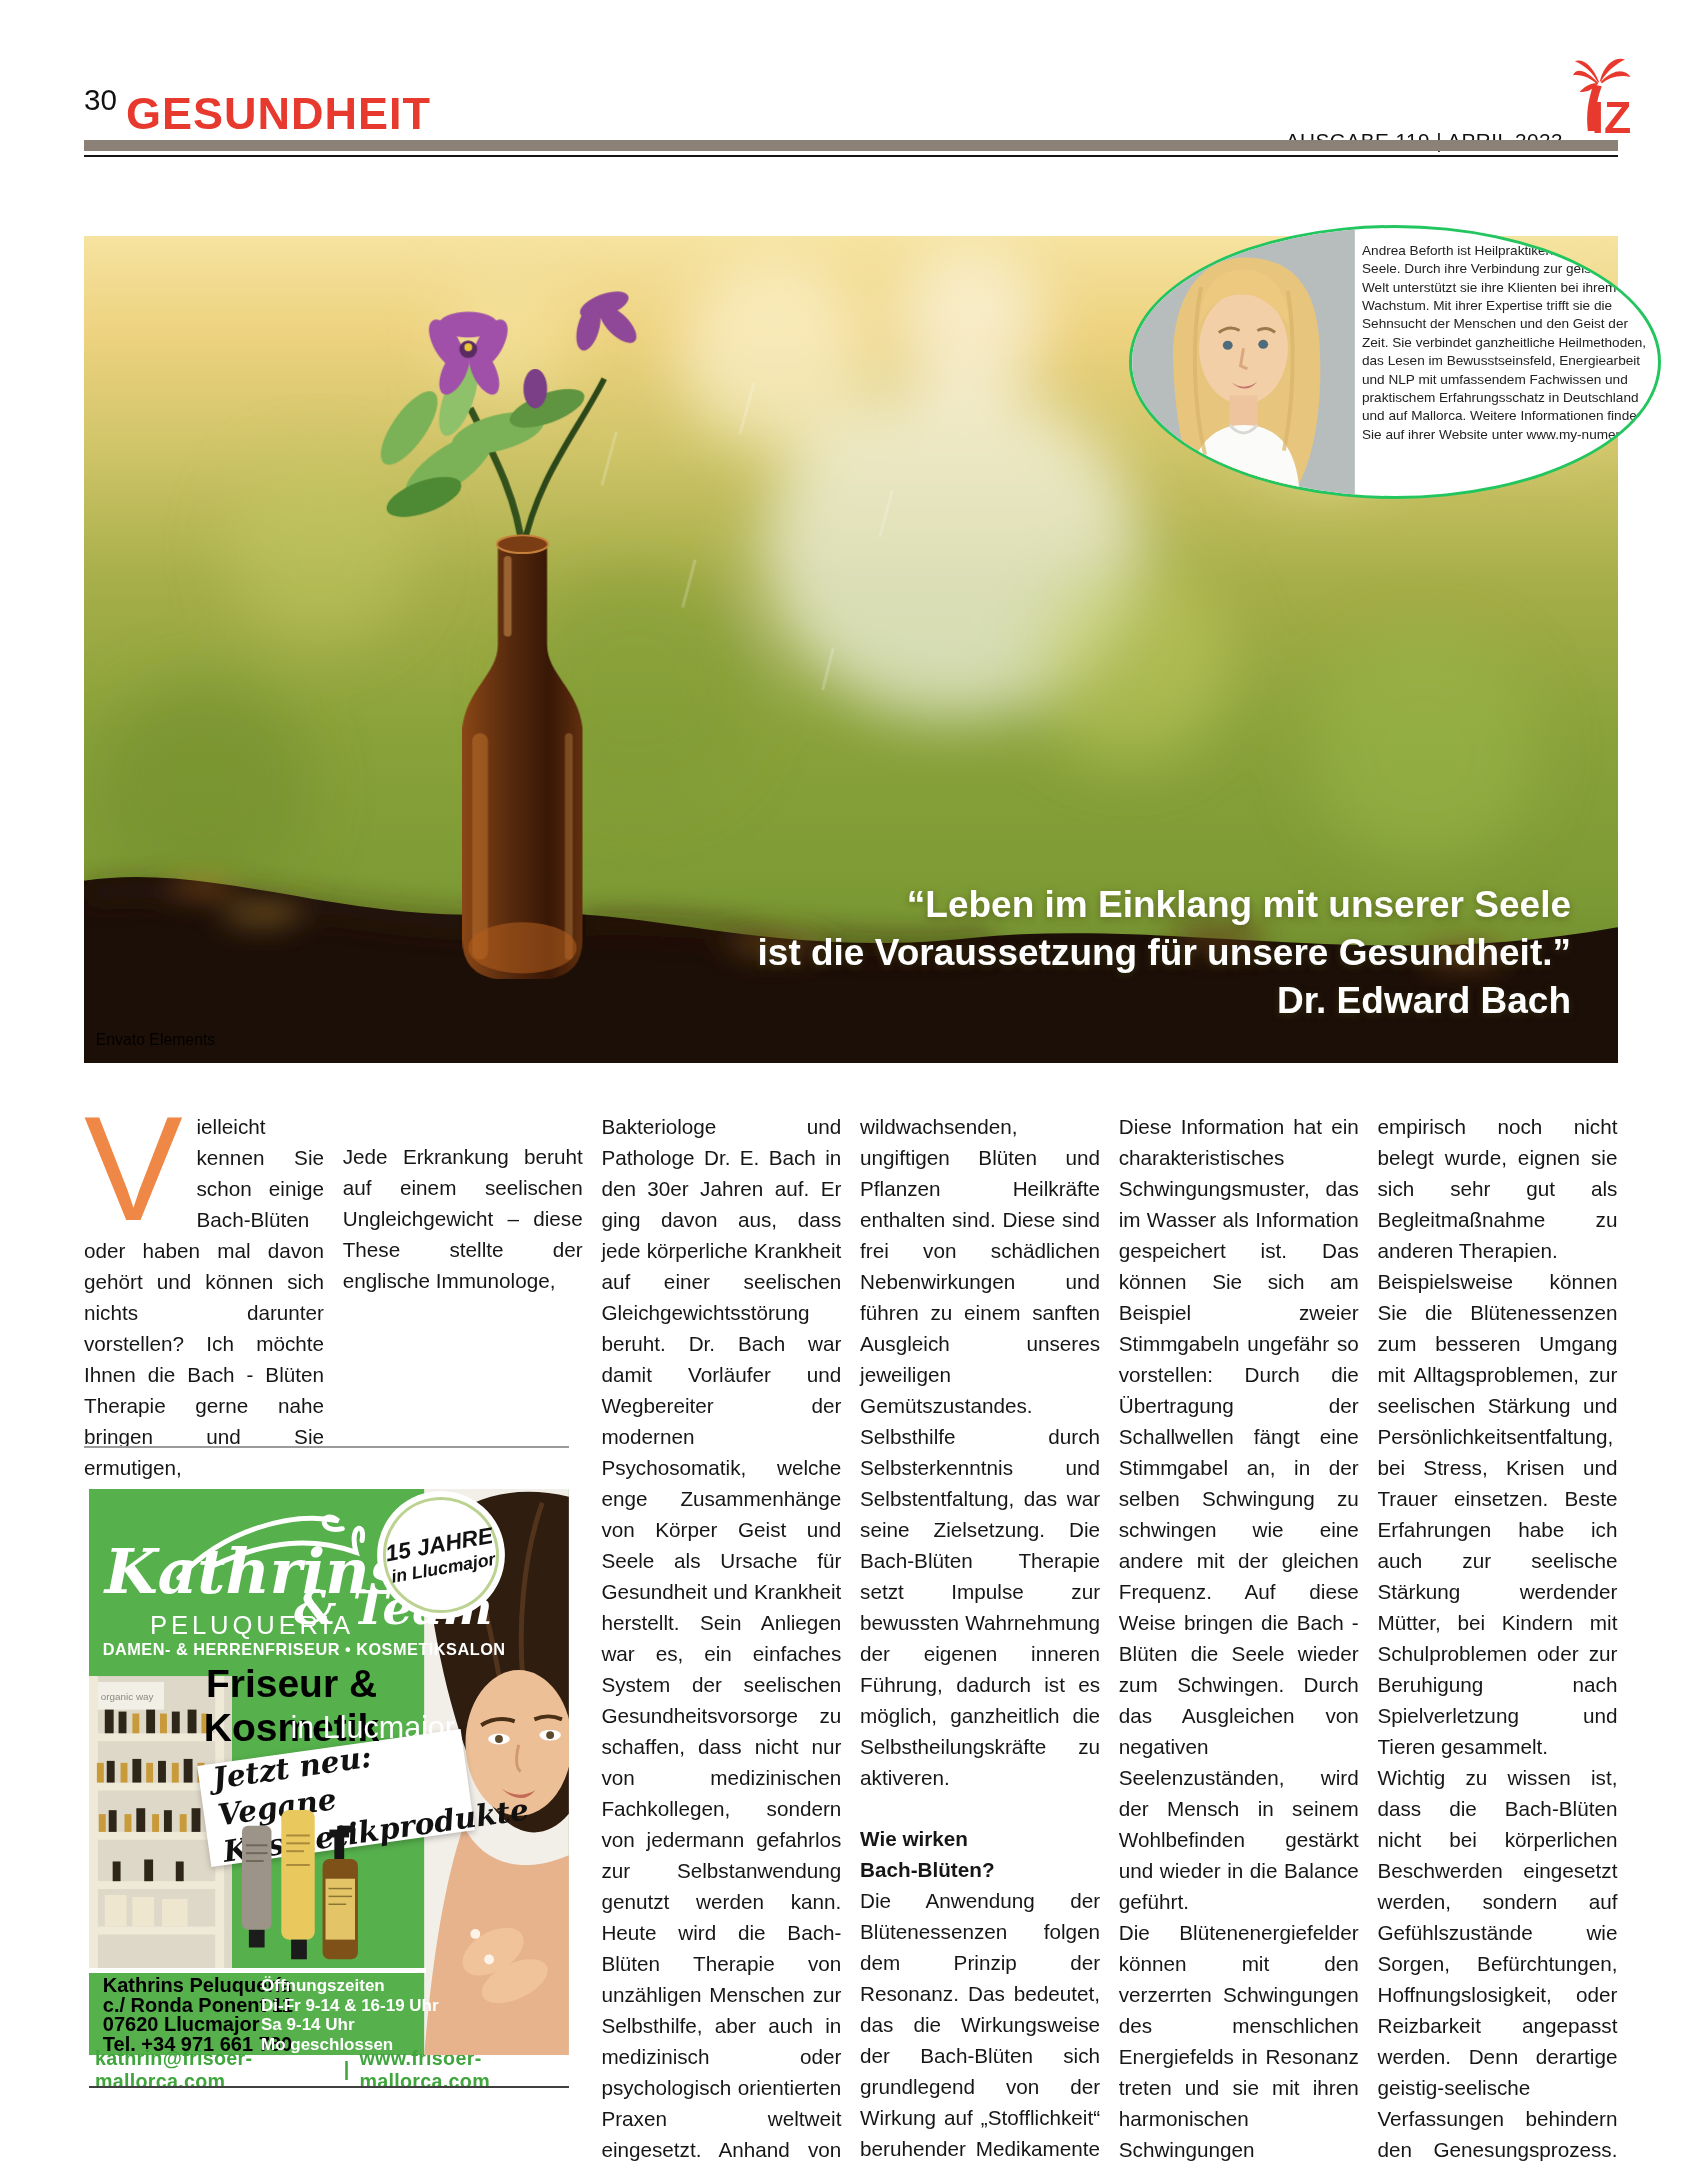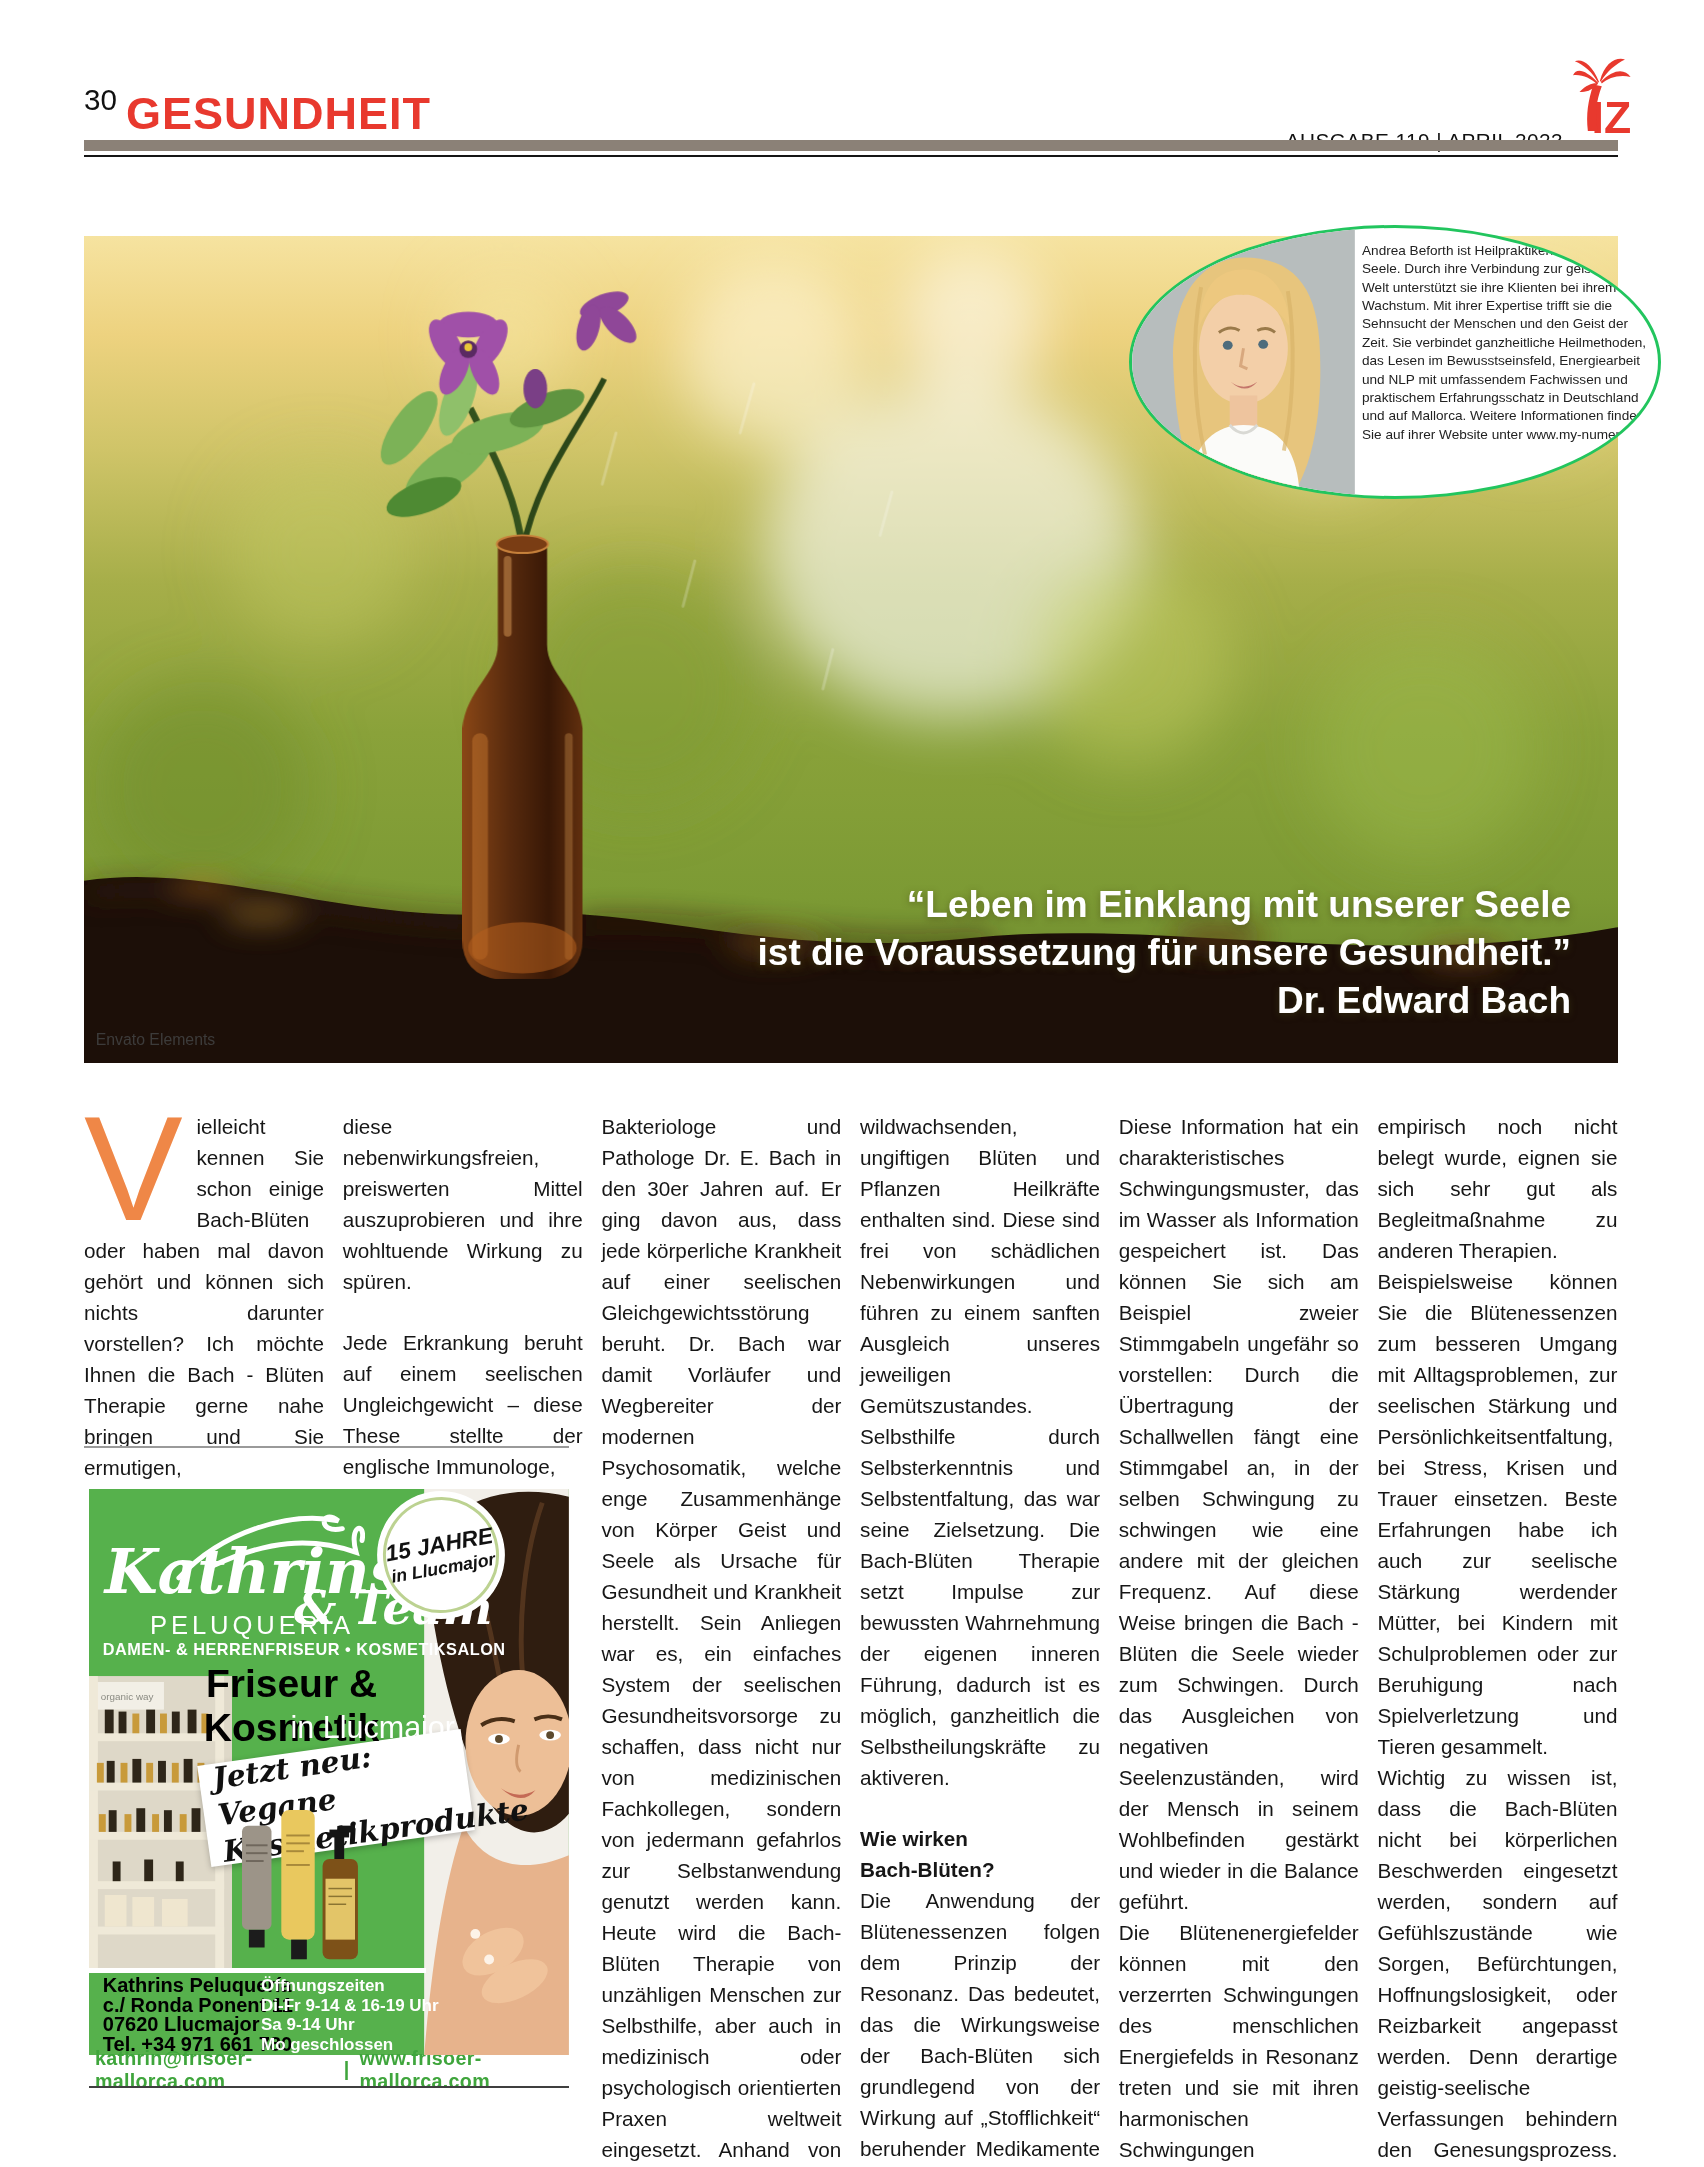--- a/index.html
+++ b/index.html
@@ -17,21 +17,21 @@
 
   
   .hero{position:absolute;left:84px;top:236px;width:1534px;height:827px;overflow:hidden;background:#8aa23a;}
   .hero svg.scene{position:absolute;left:0;top:0;width:100%;height:100%;}
   .hero-title{position:absolute;right:47px;top:335px;text-align:right;color:#fff;
               font-weight:300;font-size:71px;line-height:113px;letter-spacing:2px;
               text-shadow:0 2px 9.9px rgba(70,70,20,.45);}
   .hero-quote{position:absolute;right:47px;top:645px;text-align:right;color:#fff;
               font-weight:bold;font-size:37px;line-height:48px;
               text-shadow:0 2px 7.9px rgba(70,70,20,.5);}
-  .photo-credit{position:absolute;left:11.8px;bottom:13.8px;color:#404040;font-size:15.8px;opacity:.9;}
+  .photo-credit{position:absolute;left:11.8px;bottom:13.8px;color:#000000;font-size:15.8px;opacity:.9;}
 
   
   .bio-card{position:absolute;left:1129px;top:225px;width:526px;height:268px;background:#fff;
             border:3px solid #22c55e;border-radius:50%;overflow:hidden;z-index:6;}
   .bio-photo{position:absolute;left:0;top:0;width:223px;height:268px;}
   .bio-text{position:absolute;left:230px;top:13.8px;width:286px;font-size:13.6px;line-height:18.4px;color:#222;}
 
   
   .columns{position:absolute;left:84px;top:1111px;width:1534px;display:flex;gap:18.7px;}
   .col{width:240px;font-size:20.7px;line-height:31px;text-align:justify;color:#161616;}
@@ -228,21 +228,20 @@
       </svg>
     </div>
     <div class="bio-text">Andrea Beforth ist Heilpraktikerin mit Herz und Seele. Durch ihre Verbindung zur geistigen Welt unterstützt sie ihre Klienten bei ihrem Wachstum. Mit ihrer Expertise trifft sie die Sehnsucht der Menschen und den Geist der Zeit. Sie verbindet ganzheitliche Heilmethoden, das Lesen im Bewusstseinsfeld, Energiearbeit und NLP mit umfassendem Fachwissen und praktischem Erfahrungsschatz in Deutschland und auf Mallorca. Weitere Informationen finden Sie auf ihrer Website unter www.my-numen.de</div>
   </div>
 
   <div class="columns">
     <div class="col">
       <p><span class="dropcap">V</span><span>ielleicht kennen Sie schon einige Bach-Blüten oder haben mal davon gehört und können sich nichts darunter vorstellen? Ich möchte Ihnen die Bach - Blüten Therapie gerne nahe bringen und Sie ermutigen,</span></p>
     </div>
     <div class="col">
-      <p>diese nebenwirkungsfreien, preiswerten Mittel auszuprobieren und ihre wohltuende Wirkung zu spüren.</p>
       <p class="gap">Jede Erkrankung beruht auf einem seelischen Ungleichgewicht – diese These stellte der englische Immunologe,</p>
     </div>
     <div class="col">
       <p>Bakteriologe und Pathologe Dr. E. Bach in den 30er Jahren auf. Er ging davon aus, dass jede körperliche Krankheit auf einer seelischen Gleichgewichtsstörung beruht. Dr. Bach war damit Vorläufer und Wegbereiter der modernen Psychosomatik, welche enge Zusammenhänge von Körper Geist und Seele als Ursache für Gesundheit und Krankheit herstellt. Sein Anliegen war es, ein einfaches System der seelischen Gesundheitsvorsorge zu schaffen, dass nicht nur von medizinischen Fachkollegen, sondern von jedermann gefahrlos zur Selbstanwendung genutzt werden kann. Heute wird die Bach-Blüten Therapie von unzähligen Menschen zur Selbsthilfe, aber auch in medizinisch oder psychologisch orientierten Praxen weltweit eingesetzt. Anhand von 38 disharmonischen Seelenzuständen entwickelte er ein „Heilsystem“ von 38 Blüten, welche diese Persönlichkeitsmerkmale widerspiegeln. Dr. Bach erkannte, dass in bestimmten</p>
     </div>
     <div class="col">
       <p>wildwachsenden, ungiftigen Blüten und Pflanzen Heilkräfte enthalten sind. Diese sind frei von schädlichen Nebenwirkungen und führen zu einem sanften Ausgleich unseres jeweiligen Gemütszustandes. Selbsthilfe durch Selbsterkenntnis und Selbstentfaltung, das war seine Zielsetzung. Die Bach-Blüten Therapie setzt Impulse zur bewussten Wahrnehmung der eigenen inneren Führung, dadurch ist es möglich, ganzheitlich die Selbstheilungskräfte zu aktiveren.</p>
       <p class="subhead gap">Wie wirken</p>
       <p class="subhead">Bach-Blüten?</p>
       <p>Die Anwendung der Blütenessenzen folgen dem Prinzip der Resonanz. Das bedeutet, das die Wirkungsweise der Bach-Blüten sich grundlegend von der Wirkung auf „Stofflichkeit“ beruhender Medikamente pflanzlichen oder chemischen Ursprungs unterscheiden. Die Blütenmittel enthalten keinerlei stoffliche Wirkstoffe der Pflanze, sondern nur ihre energetische Information.</p>

